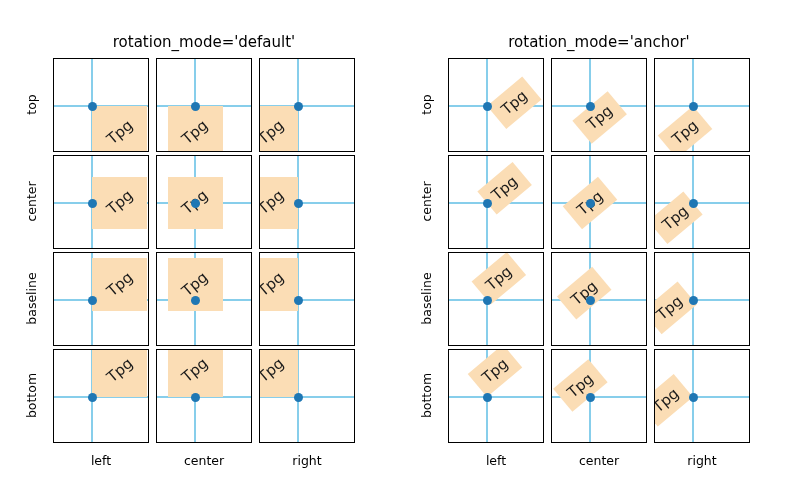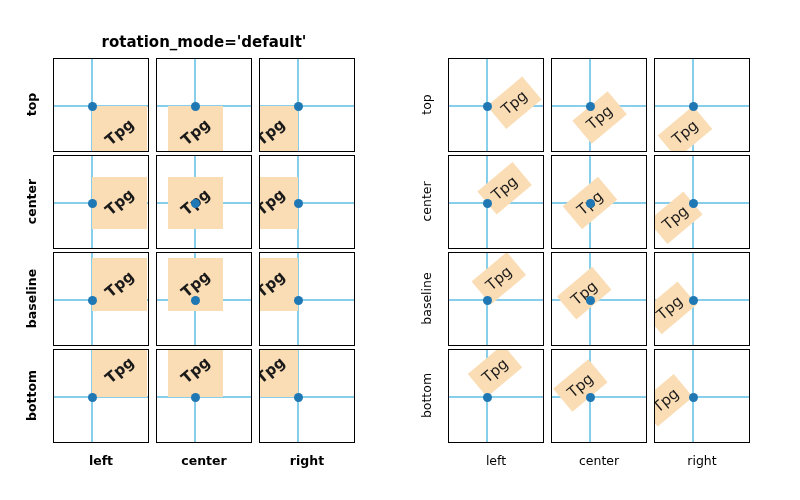--- a/index.html
+++ b/index.html
@@ -69,21 +69,21 @@
     font-size:12.5px;
     color:#000;
     white-space:nowrap;
     text-align:center;
   }
 </style>
 </head>
 <body>
 
 <div id="figure">
-    <div class="panel" style="left: 0px; top: 0px; width: 704px; height: 500px; font-weight: bold;">
+    <div class="panel" style="left: 0px; top: 0px; width: 704px; height: 500px;">
       <div class="panel-title" style="left: 53px; width: 302px; top: 32px;">rotation_mode='default'</div>
       <div class="cell" style="left: 53px; top: 58px; width: 96px; height: 94px;">
         <div class="vline" style="left: 37.4px;"></div>
         <div class="hline" style="top: 46px;"></div>
         <div class="textbox" style="width: 54.5217px; height: 52.5496px; left: 38.4px; top: 47px; display: flex; align-items: center; justify-content: center; padding: 0px;">
           <span style="transform: rotate(-40deg); display: inline-block;">Tpg</span>
         </div>
         <div class="dot" style="left: 38.4px; top: 47px;"></div>
       </div>
       <div class="cell" style="left: 156px; top: 58px; width: 96px; height: 94px;">
@@ -176,20 +176,21 @@
           <span style="transform: rotate(-40deg); display: inline-block;">Tpg</span>
         </div>
         <div class="dot" style="left: 38.4px; top: 47px;"></div>
       </div>
       <div class="row-label" style="width: 94px; left: -16px; top: 388px; transform: rotate(-90deg);">bottom</div>
       <div class="col-label" style="left: 53px; width: 96px; top: 453px;">left</div>
       <div class="col-label" style="left: 156px; width: 96px; top: 453px;">center</div>
       <div class="col-label" style="left: 259px; width: 96px; top: 453px;">right</div>
     </div>
     <div class="panel" style="left: 0px; top: 0px; width: 800px; height: 500px;">
+      <div class="panel-title" style="left: 448px; width: 302px; top: 32px;">rotation_mode='anchor'</div>
       <div class="cell" style="left: 448px; top: 58px; width: 96px; height: 94px;">
         <div class="vline" style="left: 37.4px;"></div>
         <div class="hline" style="top: 46px;"></div>
         <div class="textbox" style="width: 46px; height: 30px; transform-origin: 0% 0%; transform: rotate(-40deg); left: 38.4px; top: 47px; display: flex; align-items: center; justify-content: center; padding: 0px;">Tpg</div>
         <div class="dot" style="left: 38.4px; top: 47px;"></div>
       </div>
       <div class="cell" style="left: 551px; top: 58px; width: 96px; height: 94px;">
         <div class="vline" style="left: 37.4px;"></div>
         <div class="hline" style="top: 46px;"></div>
         <div class="textbox" style="width: 46px; height: 30px; transform-origin: 50% 0%; transform: rotate(-40deg); left: 15.4px; top: 47px; display: flex; align-items: center; justify-content: center; padding: 0px;">Tpg</div>

